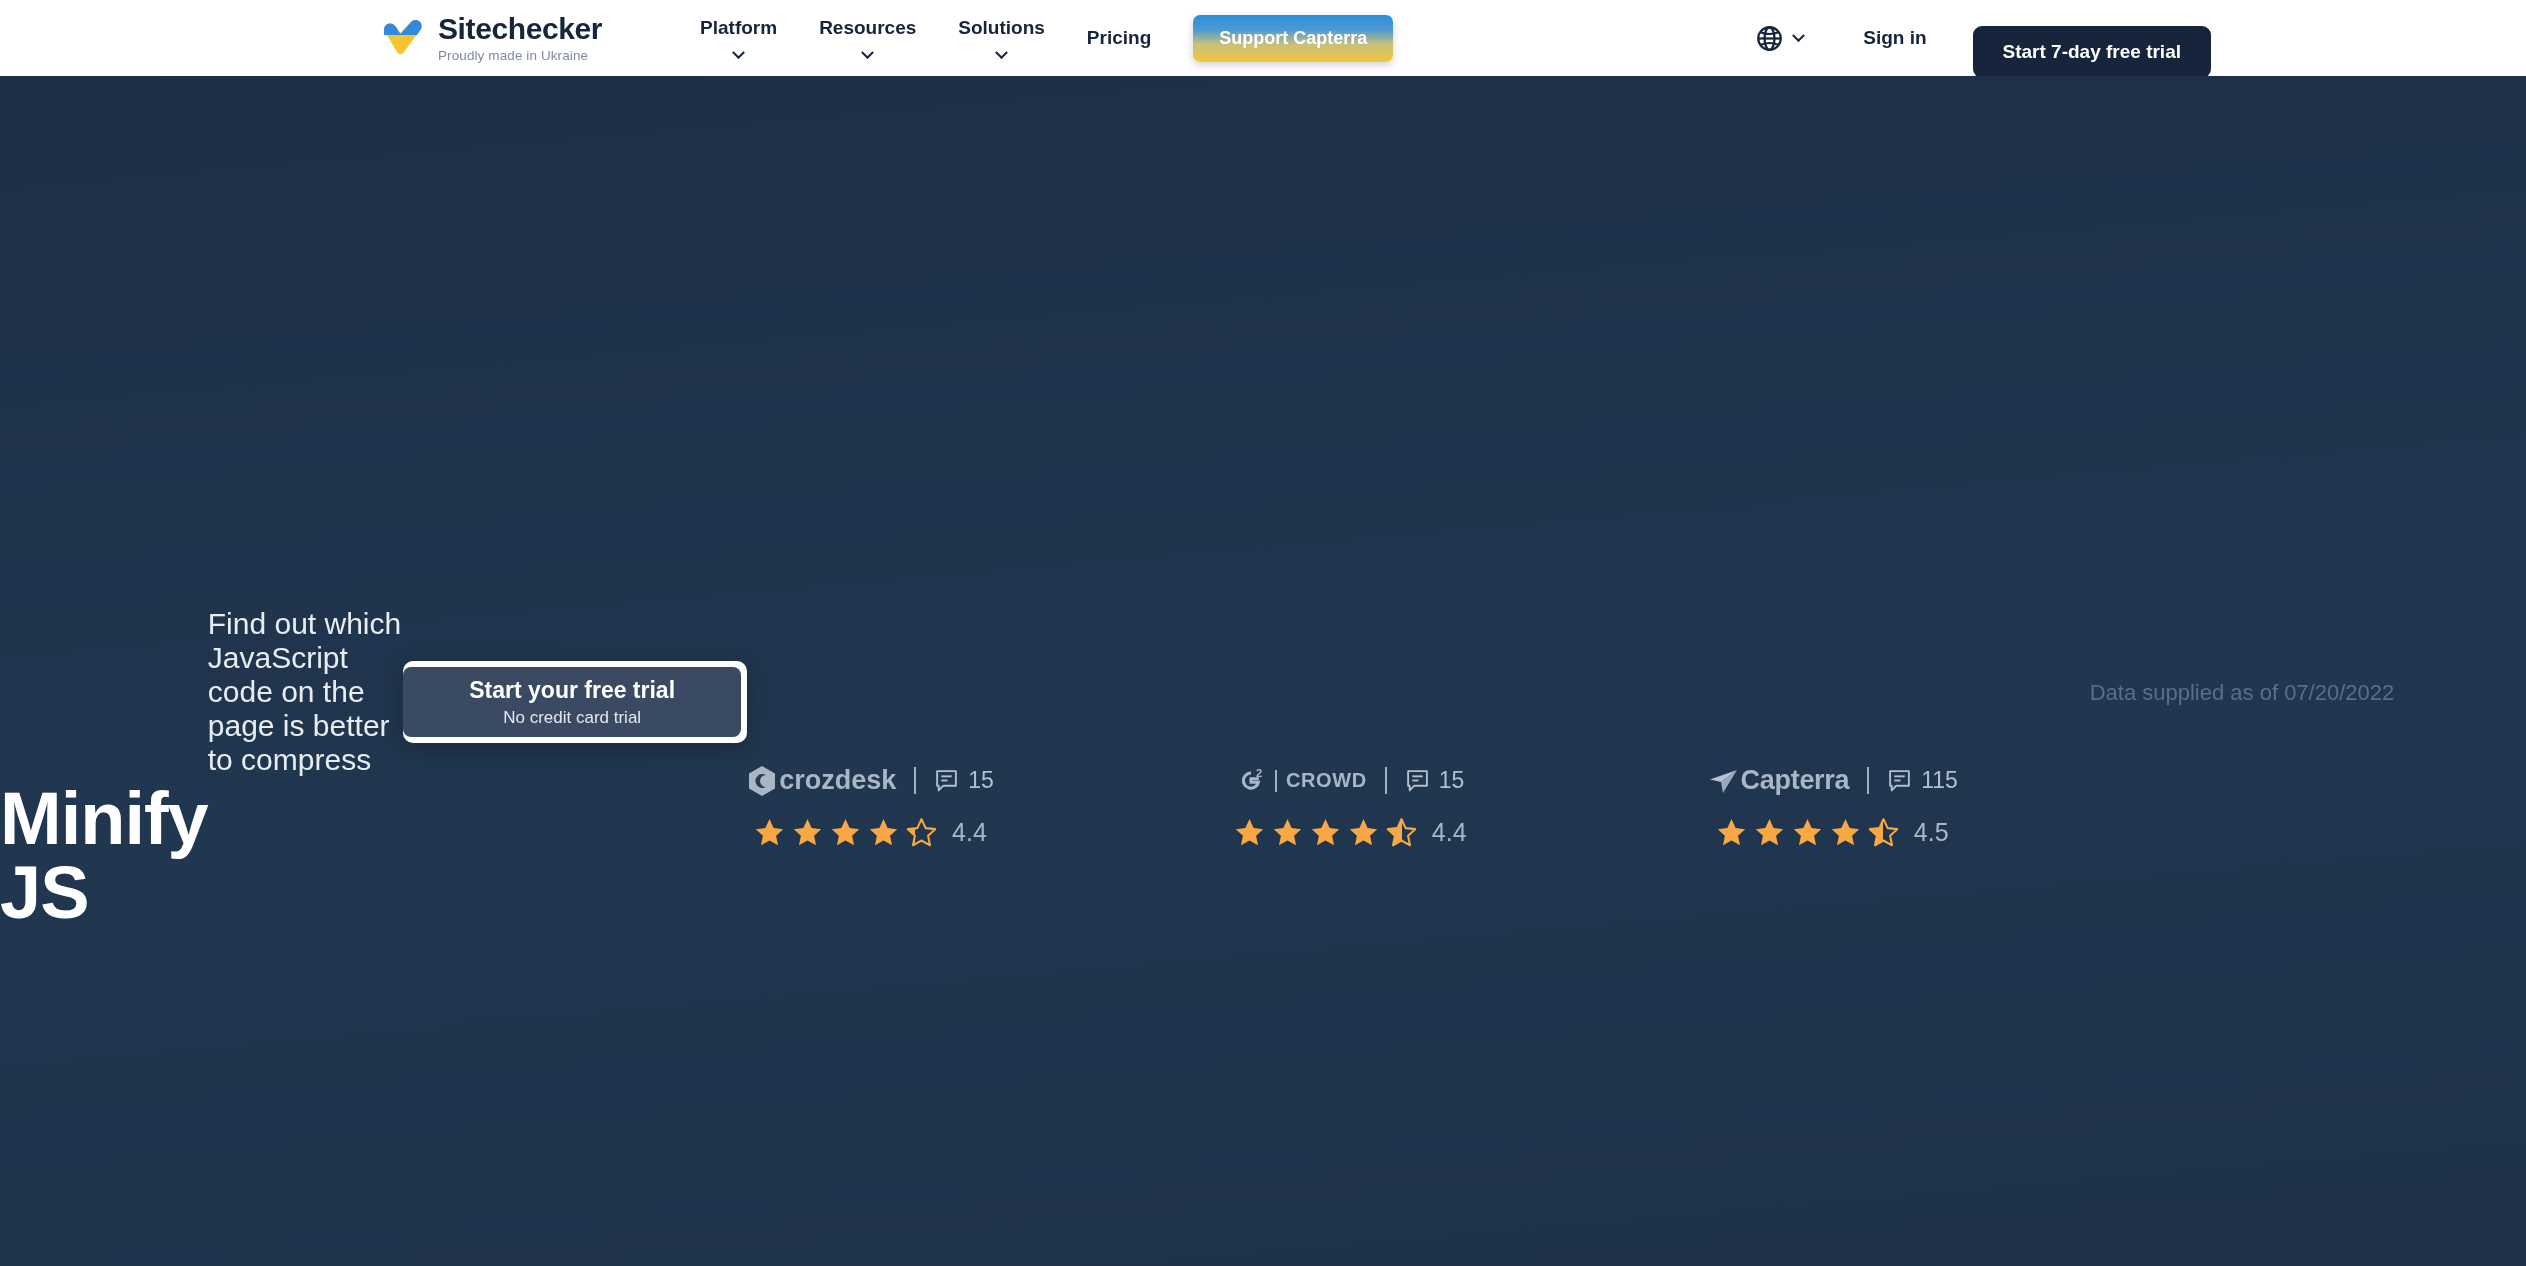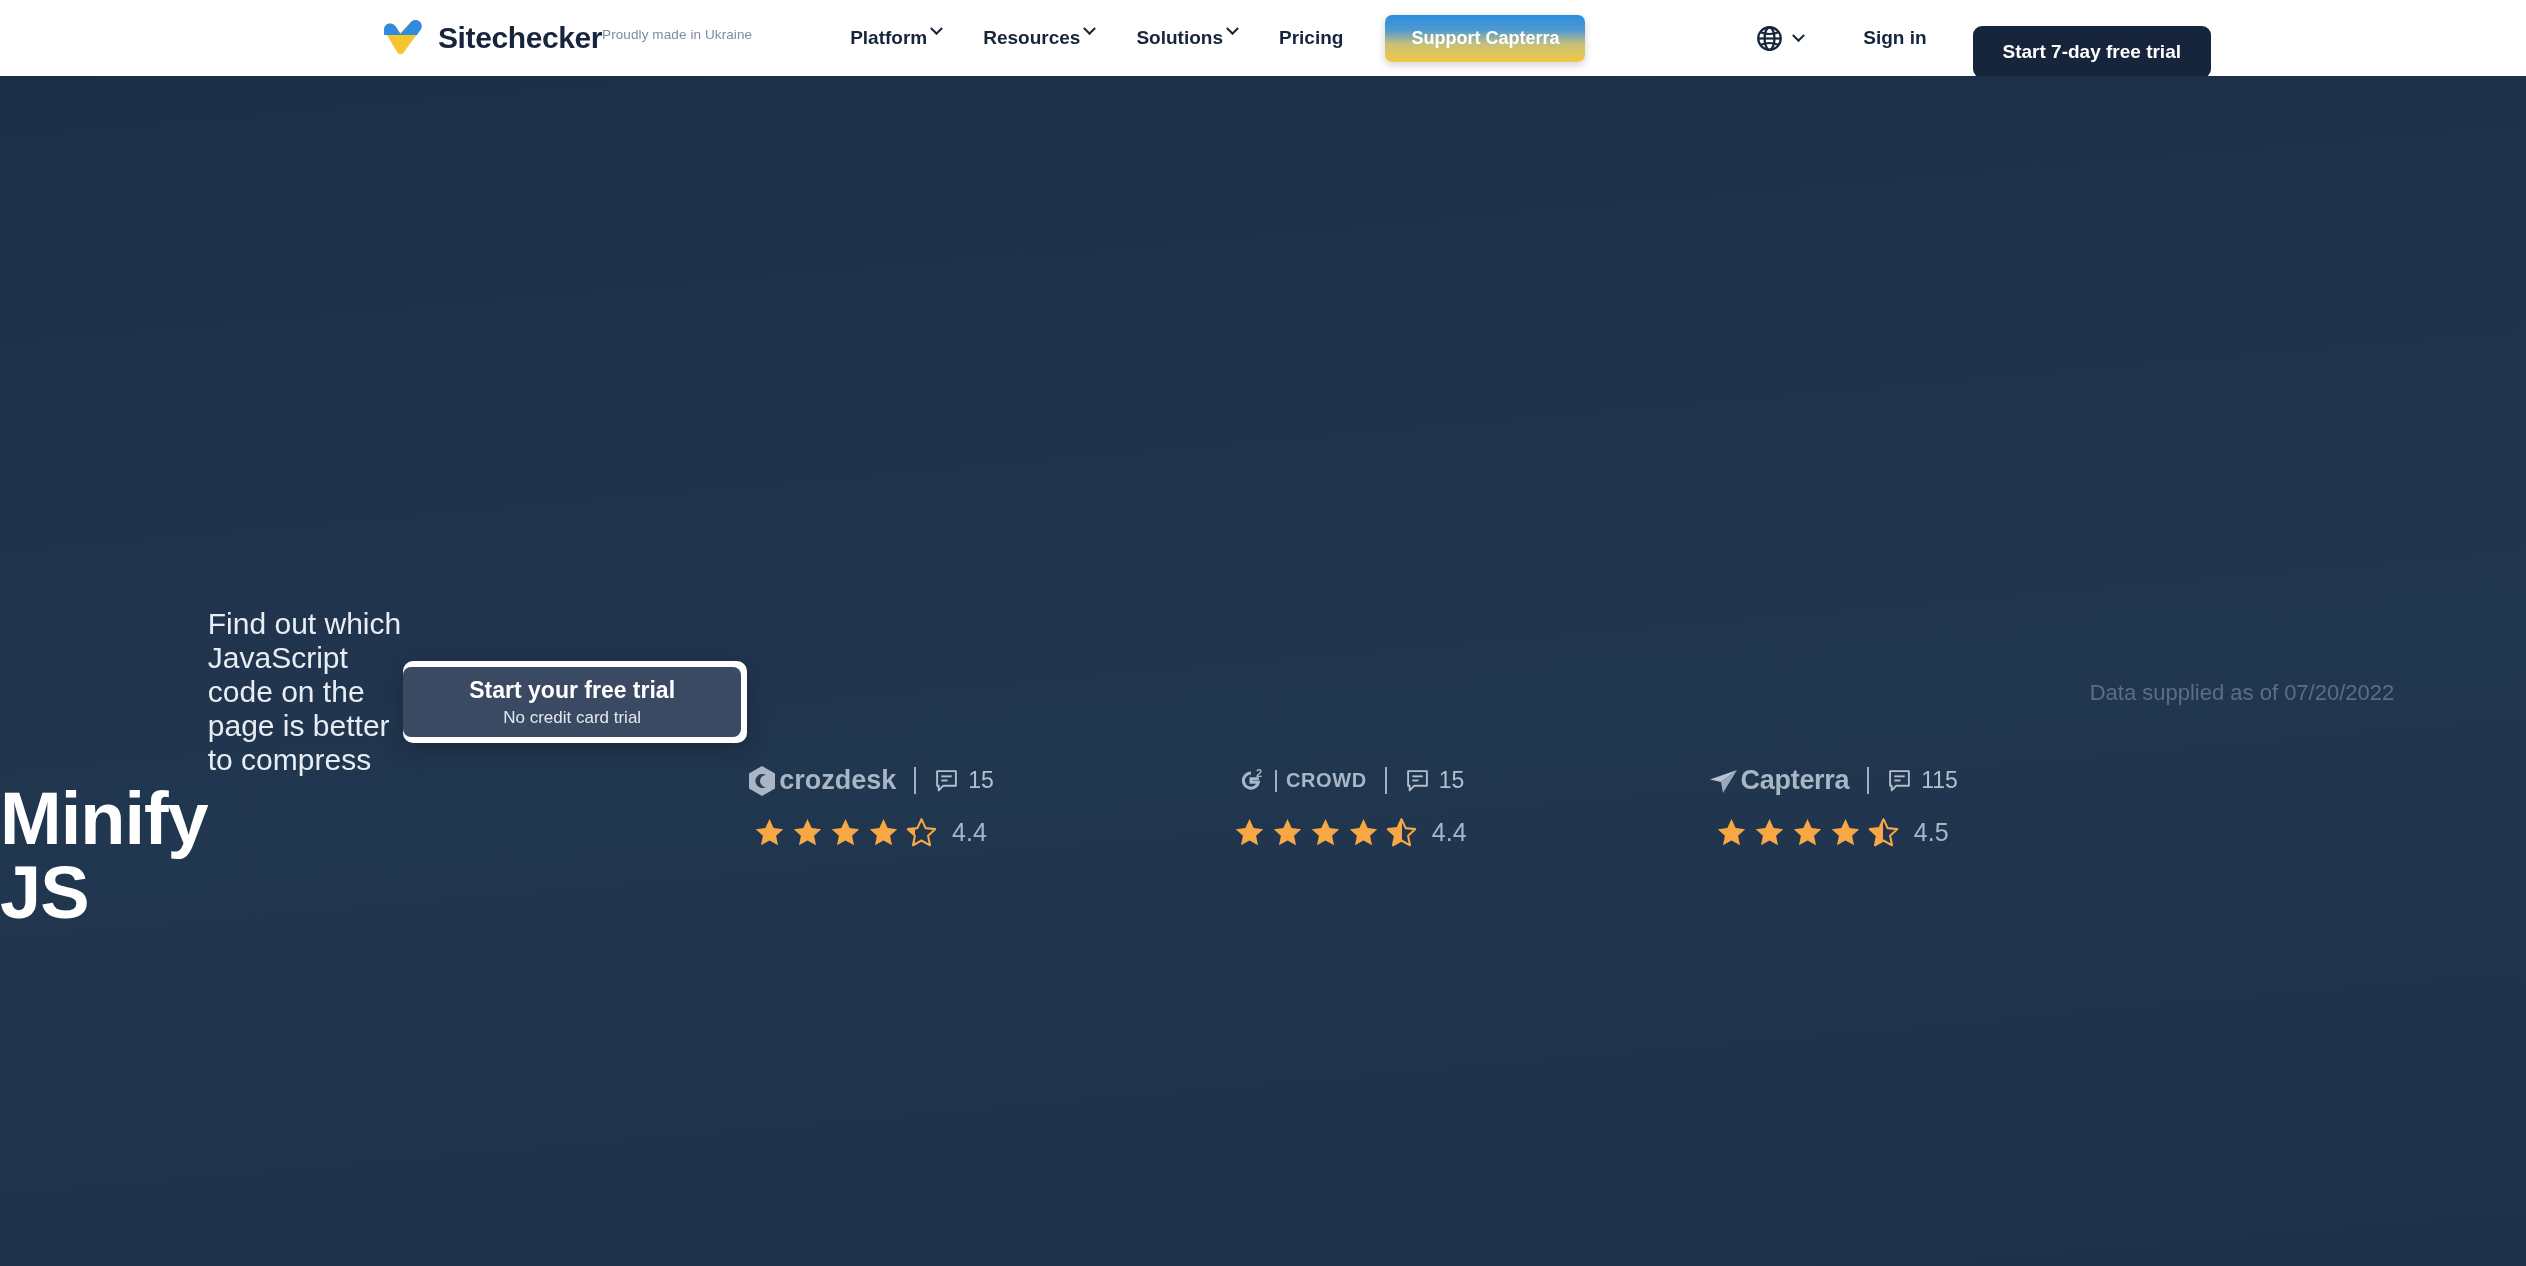--- a/index.html
+++ b/index.html
@@ -20,21 +20,21 @@
     align-items: center;
     width: 100%;
   }
   .logo-block {
     display: flex;
     align-items: center;
     gap: 14px;
     margin-left: 380px;
   }
   .logo-mark { width: 44px; height: 40px; flex: none; }
-  .logo-text-wrap { display: flex; flex-direction: row; line-height: 1; }
+  .logo-text-wrap { display: flex; flex-direction: column; line-height: 1; }
   .logo-word {
     font-size: 30px;
     font-weight: 700;
     color: #16243c;
     letter-spacing: -0.4px;
   }
   .logo-tagline {
     font-size: 13.5px;
     color: #7b8characters;
     color: #7e8ca3;
@@ -43,27 +43,28 @@
   }
 
   .nav {
     display: flex;
     align-items: center;
     gap: 42px;
     margin-left: 98px;
   }
   .nav-item {
     display: flex;
-    align-items: flex-start;
-    gap: 5px;
+    align-items: center;
+    gap: 12px;
     font-size: 19px;
     font-weight: 700;
     color: #16243c;
     cursor: pointer;
     white-space: nowrap;
+    flex-direction: column;
   }
   .chev {
     display: inline-block;
     width: 9px; height: 9px;
     border-right: 2.2px solid #16243c;
     border-bottom: 2.2px solid #16243c;
     transform: rotate(45deg) translate(-2px,-2px);
   }
 
   .btn-ukraine {

